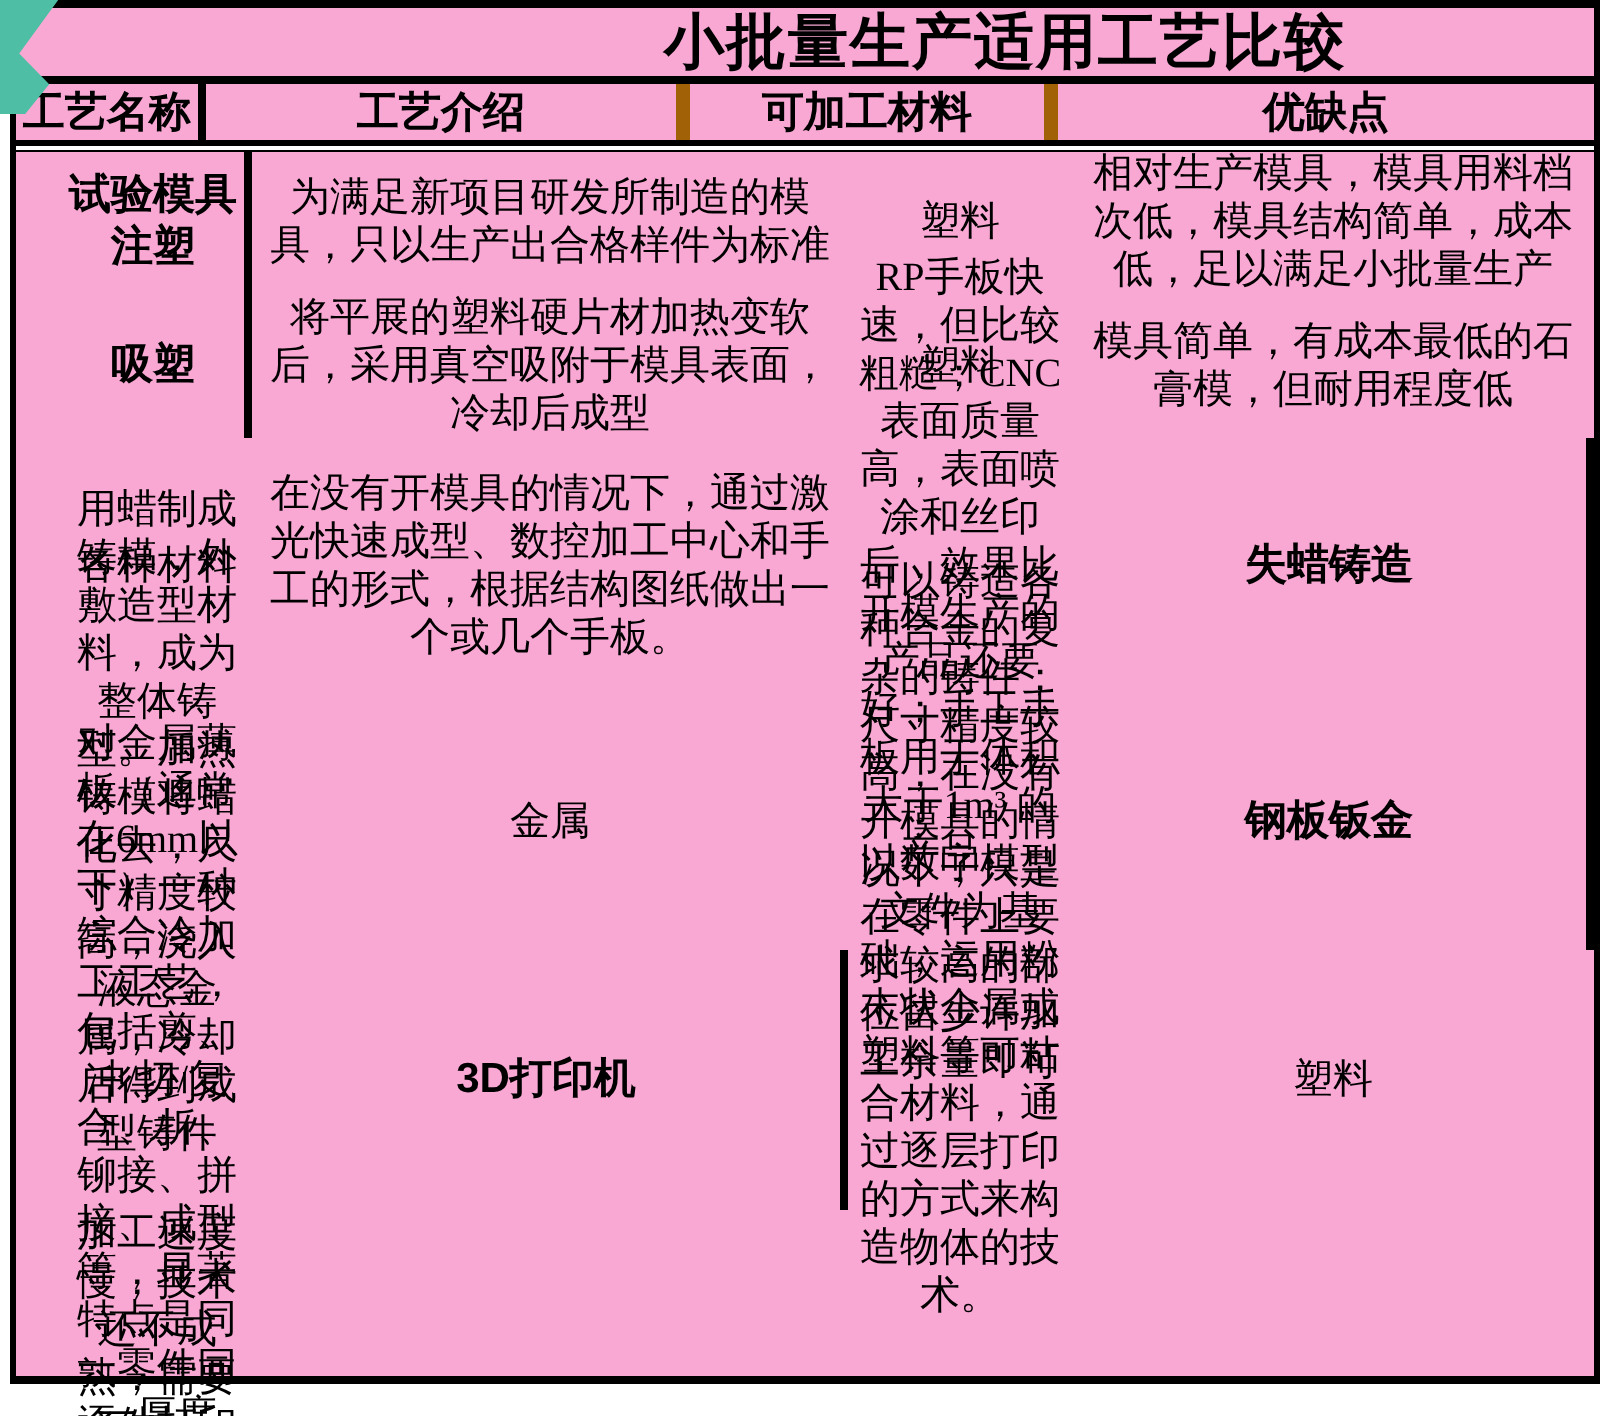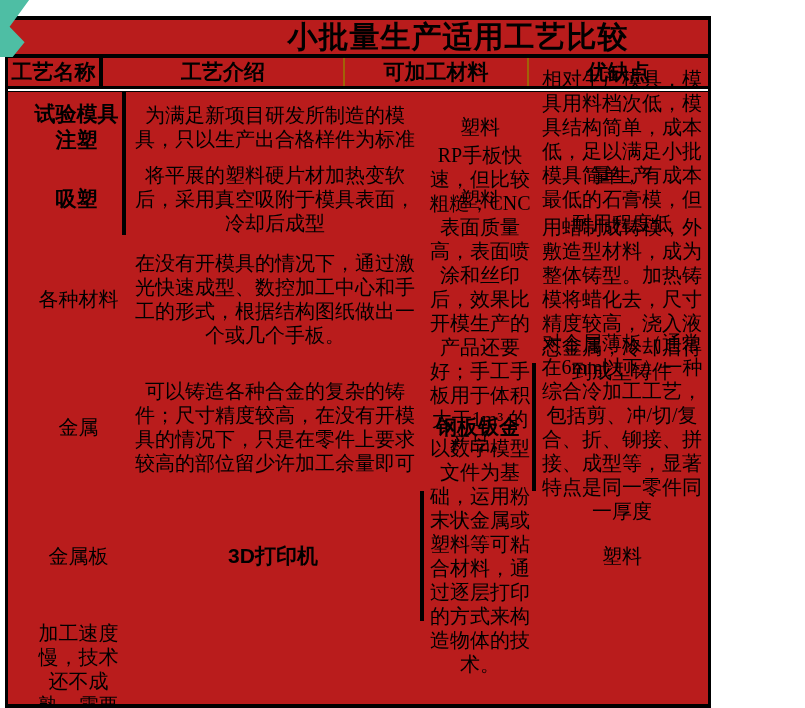--- a/index.html
+++ b/index.html
@@ -1,43 +1,43 @@
 <!DOCTYPE html>
 <html><head>
 <meta charset="utf-8">
 <style>
   html,body{margin:0;padding:0;}
   body{
     width:805px;height:708px;background:#ffffff;position:relative;overflow:hidden;
     font-family:"Liberation Serif","DejaVu Serif",serif;color:#000;
   }
   .table-wrap{
-    position:absolute;left:5px;top:16px;width:706px;height:692px;
-    box-sizing:border-box;background:#b91c1c;
+    position:absolute;left:5px;top:0;width:795px;height:692px;
+    box-sizing:border-box;background:#f9a8d4;
     border:3px solid #000;border-top-width:4px;border-bottom-width:4px;
     display:flex;flex-direction:column;
   }
   .title-row{
     height:38px;flex:0 0 38px;border-bottom:4px solid #000;
     display:flex;align-items:center;justify-content:center;
     padding-left:200px;box-sizing:border-box;
     font-family:"Liberation Sans","DejaVu Sans",sans-serif;
     font-weight:bold;font-size:30px;letter-spacing:1px;white-space:nowrap;
   }
   .header-row{
     flex:0 0 31px;display:grid;grid-template-columns:95px 242px 184px 1fr;
     border-bottom:3px solid #000;box-sizing:border-box;
   }
   .hcell{
     display:flex;align-items:center;justify-content:center;
     font-family:Liberation Serif, serif;
     font-weight:bold;font-size:21px;box-sizing:border-box;white-space:nowrap;
   }
   .hcell.b1{border-right:4px solid #000;}
-  .hcell.b2{border-right:2px solid #a16207;}
+  .hcell.b2{border-right:7px solid #a16207;}
   .header-underline{flex:0 0 3px;border-bottom:1px solid #000;box-sizing:border-box;background:#fff;}
   .body-grid{
     flex:1 1 auto;display:grid;
     grid-template-columns:95px 298px 112px 1fr;
     grid-template-rows:70px 73px 128px 128px 130px 1fr;
     margin-left:23px;
   }
   .cell{
     display:flex;align-items:center;justify-content:center;text-align:center;
     font-size:20px;line-height:24px;padding:0 3px;box-sizing:border-box;overflow:visible;
@@ -79,27 +79,27 @@
 
     <div class="cell name">吸塑</div>
     <div class="cell intro">将平展的塑料硬片材加热变软后，采用真空吸附于模具表面，冷却后成型</div>
     <div class="cell material">塑料</div>
     <div class="cell pros">模具简单，有成本最低的石膏模，但耐用程度低</div>
 
     <div class="cell material">各种材料</div>
     <div class="cell intro">在没有开模具的情况下，通过激光快速成型、数控加工中心和手工的形式，根据结构图纸做出一个或几个手板。</div>
     <div class="cell pros">RP手板快速，但比较粗糙；CNC表面质量高，表面喷涂和丝印后，效果比开模生产的产品还要好；手工手板用于体积大于1m³ 的产品。</div>
 
+    <div class="cell name">失蜡铸造</div>
     <div class="cell intro">用蜡制成铸模，外敷造型材料，成为整体铸型。加热铸模将蜡化去，尺寸精度较高，浇入液态金属，冷却后得到成型铸件</div>
     <div class="cell material">金属</div>
     <div class="cell pros">可以铸造各种合金的复杂的铸件；尺寸精度较高，在没有开模具的情况下，只是在零件上要求较高的部位留少许加工余量即可</div>
 
     <div class="cell name">钢板钣金</div>
     <div class="cell intro">对金属薄板（通常在6mm以下）一种综合冷加工工艺，包括剪、冲/切/复合、折、铆接、拼接、成型等，显著特点是同一零件同一厚度</div>
-    <div class="cell material">金属板</div>
 
     <div class="cell name">3D打印机</div>
     <div class="cell intro">以数字模型文件为基础，运用粉末状金属或塑料等可粘合材料，通过逐层打印的方式来构造物体的技术。</div>
     <div class="cell material">塑料</div>
     <div class="cell pros">加工速度慢，技术还不成熟，需要逐件打印</div>
 
   </div>
 </div>
 
 </body></html>

